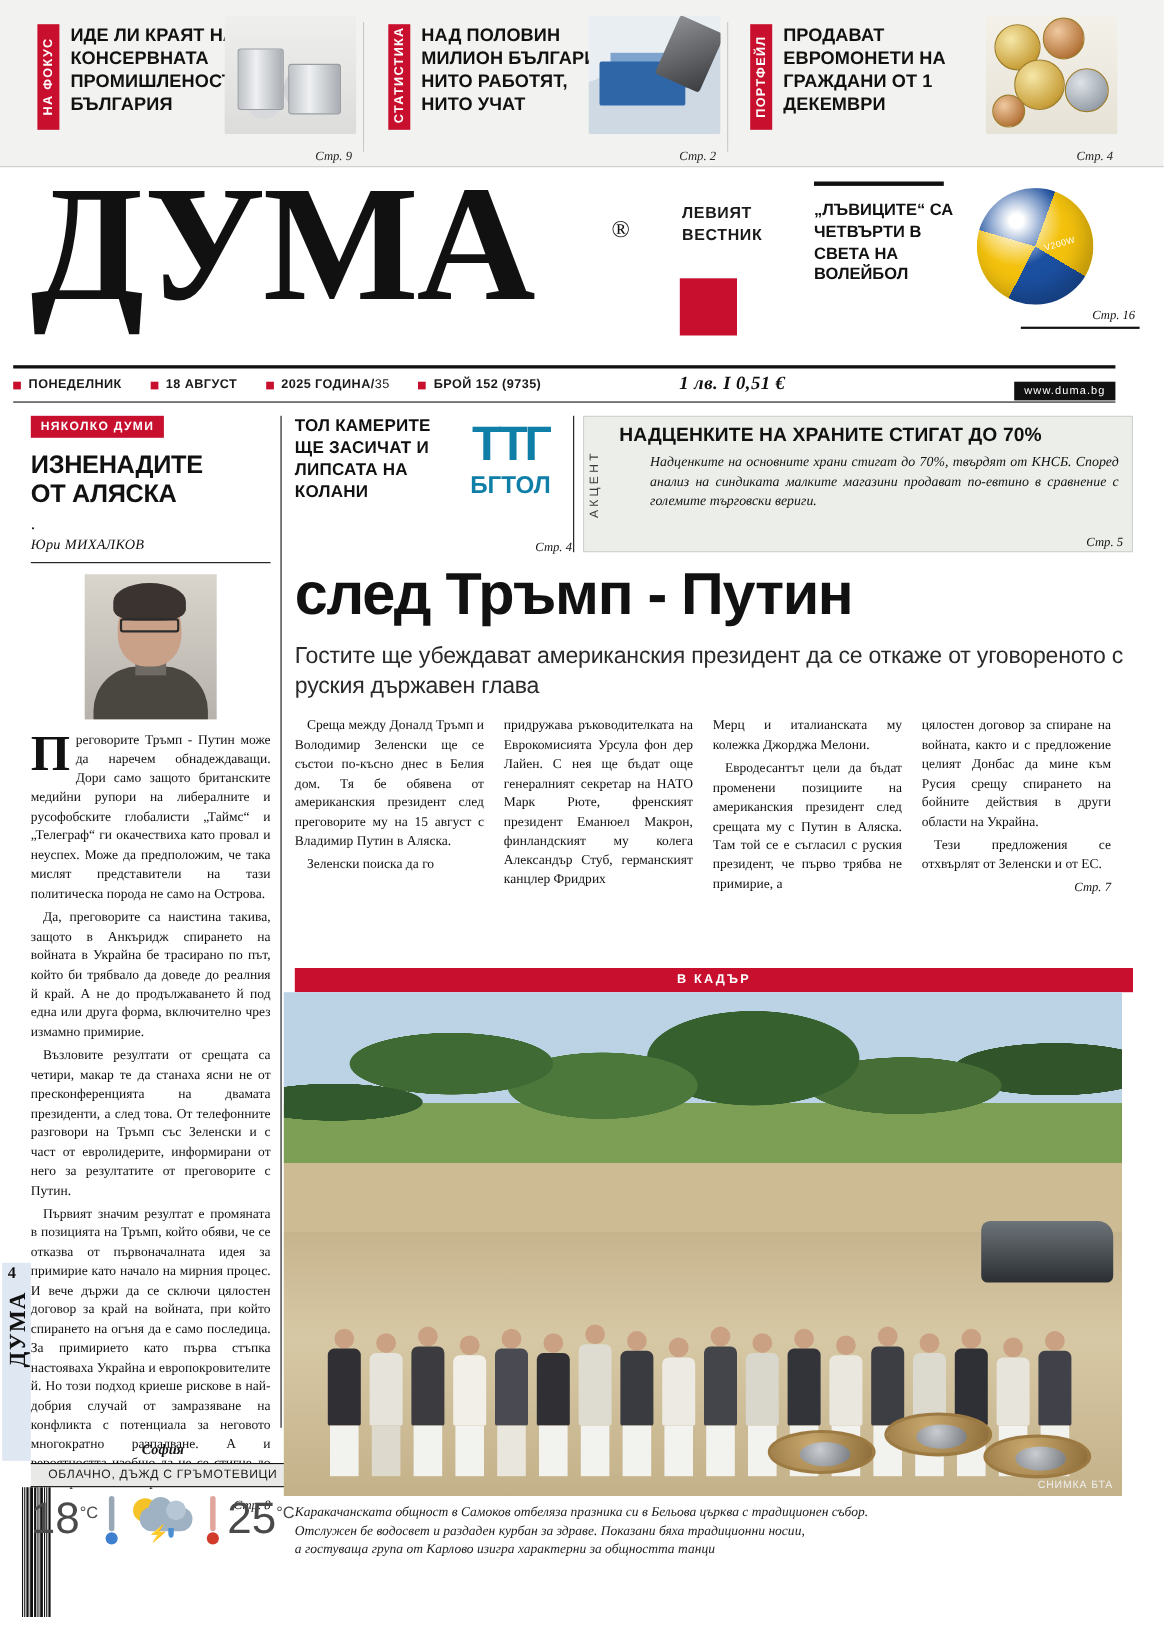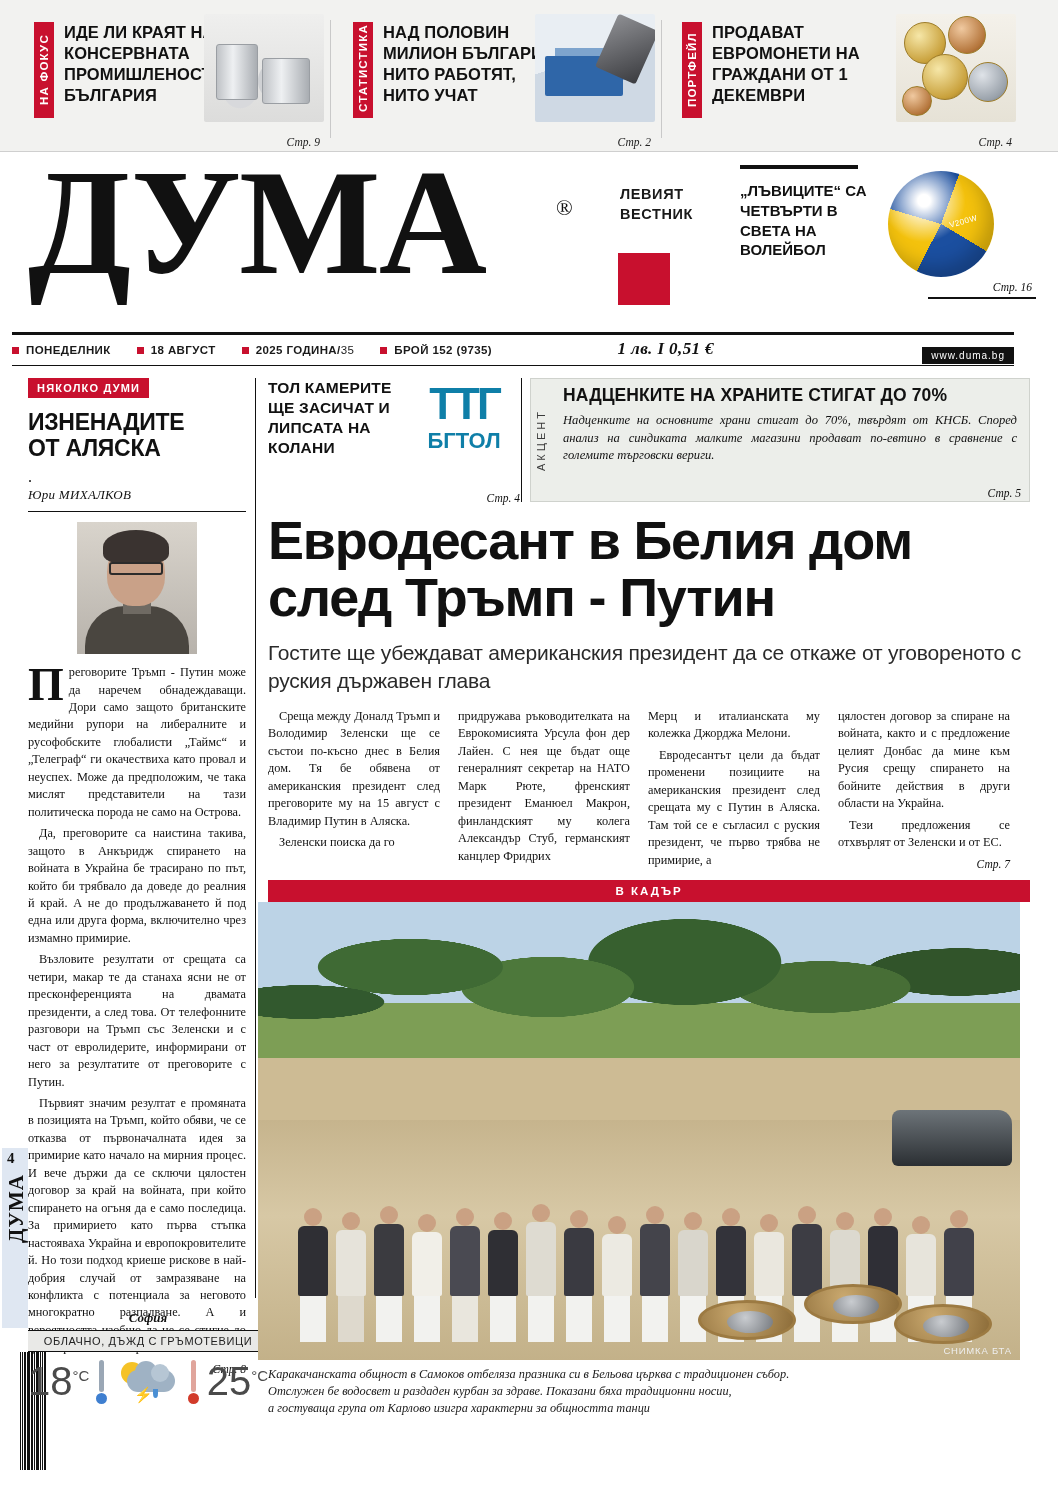--- a/index.html
+++ b/index.html
@@ -291,21 +291,21 @@
   .accent-vert {
     writing-mode:vertical-rl; transform:rotate(180deg);
     font-family:"Liberation Sans", sans-serif; font-size:11px; letter-spacing:3px;
     color:#3a3a3a; padding:10px 4px; text-align:center; width:30px;
   }
   .accent-main { flex:1; padding:6px 12px 0 2px; }
   .accent-title {
     font-family:"Liberation Sans", sans-serif; font-weight:bold; font-size:17.5px;
     letter-spacing:.1px; margin-bottom:6px;
   }
-  .accent-text { font-size:12.6px; line-height:1.4; text-align:justify; font-style:italic; }
+  .accent-text { font-size:12.6px; line-height:1.4; text-align:justify; font-style:italic;margin-left:28px; }
   .accent-ref { position:absolute; right:8px; bottom:2px; font-style:italic; font-size:11.5px; }
 
   
   .lead { position:absolute; left:268px; top:512px; width:762px; }
   .lead h1 {
     margin:0; font-family:"Liberation Sans", sans-serif; font-weight:bold;
     font-size:54px; line-height:1.05; letter-spacing:-1.2px; color:#111;
   }
   .lead h2 {
     margin:14px 0 0; font-family:"Liberation Sans", sans-serif; font-weight:500;
@@ -536,21 +536,20 @@
     <div class="accent-vert">АКЦЕНТ</div>
     <div class="accent-main">
       <div class="accent-title">НАДЦЕНКИТЕ НА ХРАНИТЕ СТИГАТ ДО 70%</div>
       <div class="accent-text">Надценките на основните храни стигат до 70%, твърдят от КНСБ. Според анализ на синдиката малките магазини продават по-евтино в сравнение с големите търговски вериги.</div>
     </div>
     <div class="accent-ref">Стр. 5</div>
   </div>
 
   <div class="lead">
     <h1>
-      <span style="display:block">Евродесант в Белия дом</span>
       <span style="display:block">след Тръмп - Путин</span>
     </h1>
     <h2>Гостите ще убеждават американския президент да се откаже от уговореното с руския държавен глава</h2>
     <div class="lead-cols">
       <div class="c">
         <p class="first">Среща между Доналд Тръмп и Володимир Зеленски ще се състои по-късно днес в Белия дом. Тя бе обявена от американския президент след преговорите му на 15 август с Владимир Путин в Аляска.</p>
         <p>Зеленски поиска да го</p>
       </div>
       <div class="c">
         <p style="text-indent:0">придружава ръководителката на Еврокомисията Урсула фон дер Лайен. С нея ще бъдат още генералният секретар на НАТО Марк Рюте, френският президент Еманюел Макрон, финландският му колега Александър Стуб, германският канцлер Фридрих</p>

